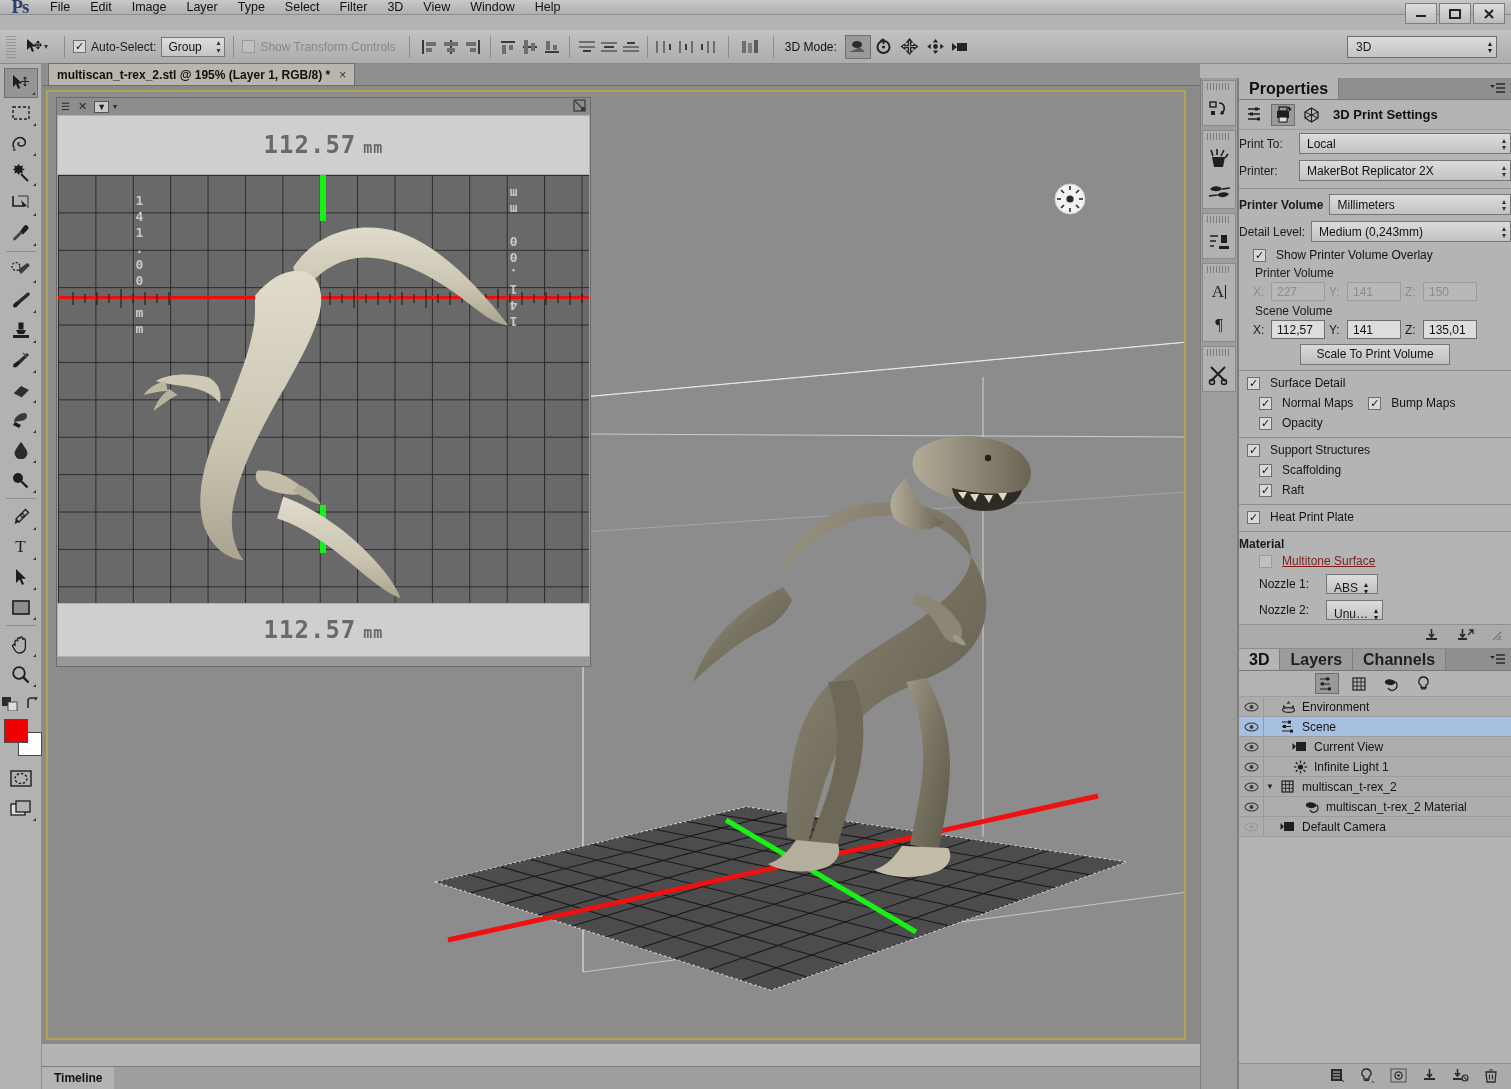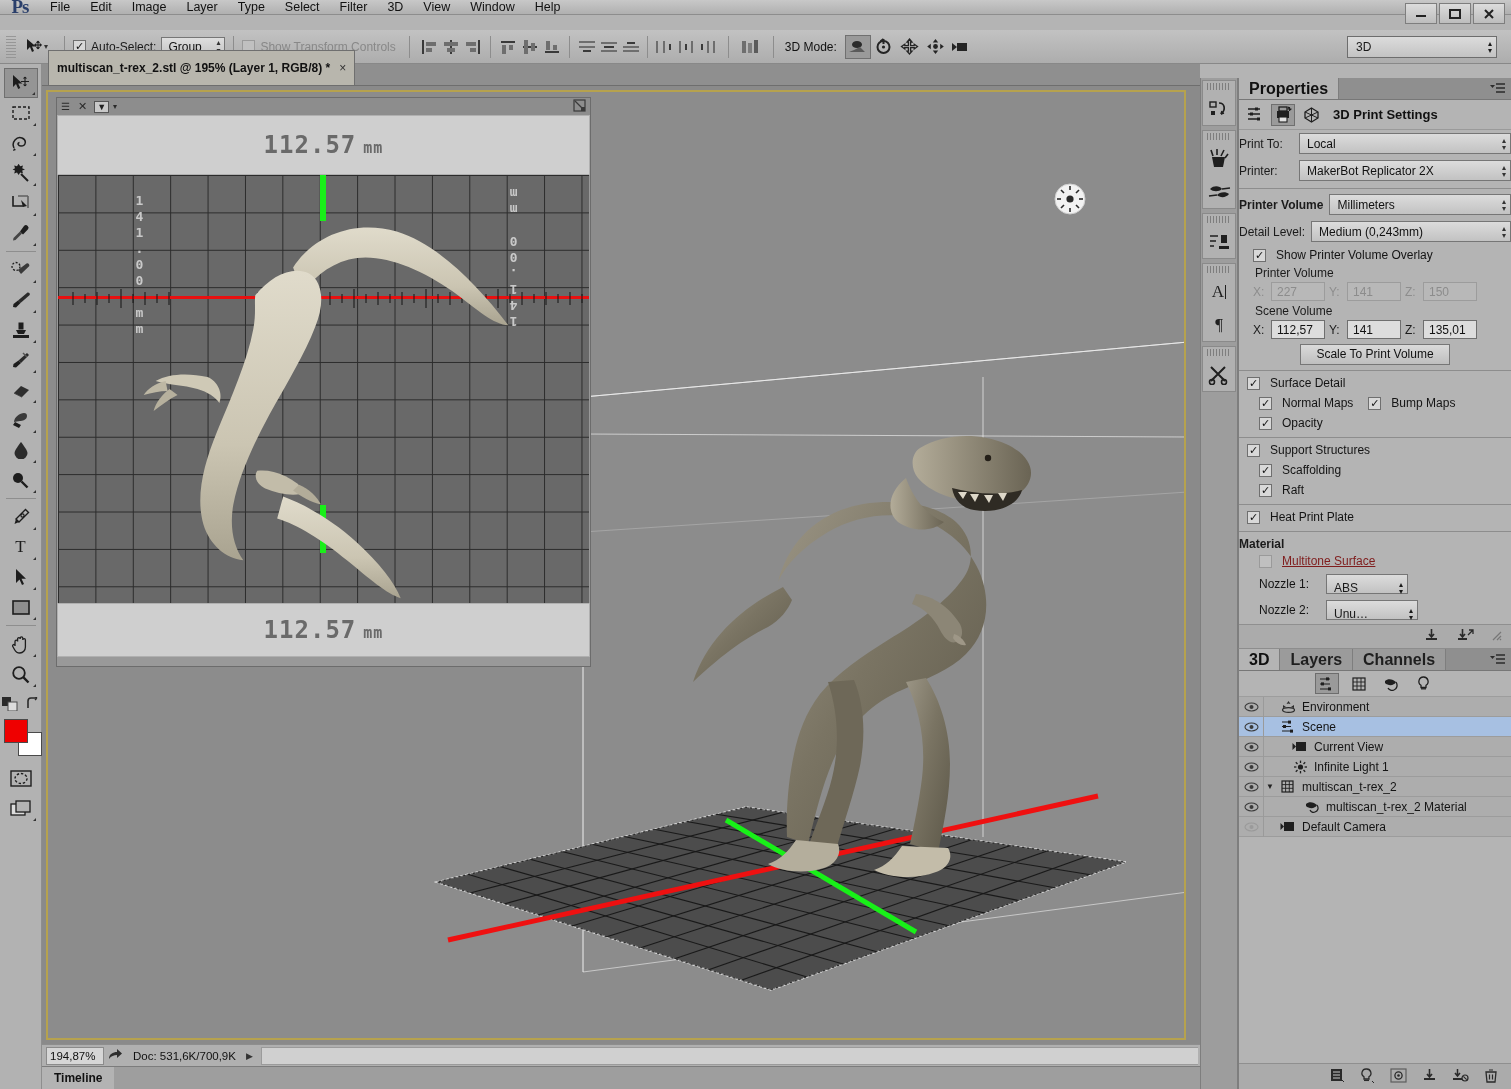--- a/index.html
+++ b/index.html
@@ -106,21 +106,21 @@
   .sw-bg { position:absolute; left:16px; top:15px; width:24px; height:24px;
       background:#ffffff; border:1px solid #4a4a4a; }
 
   
   .tabstrip {
     position:absolute; left:42px; top:64px; width:1158px; height:22px;
     background:#8f8f8f; border-bottom:1px solid #6e6e6e; display:flex; align-items:flex-end;
   }
   .doctab {
     height:22px; background:#b8b6ad; border:1px solid #6f6f6f; border-bottom:none;
-    display:flex; align-items:center; padding:17px 8px; font-size:12px; color:#111;
+    display:flex; align-items:center; padding:4px 8px; font-size:12px; color:#111;
     font-weight:bold; margin-left:6px;
   }
   .doctab .x { margin-left:9px; font-size:12px; font-weight:normal; color:#333; cursor:pointer;}
 
   
   .canvaswrap {
     position:absolute; left:42px; top:86px; width:1158px; height:958px;
     background:#8a8a8a; padding:4px 4px 0 4px;
   }
   .canvas {
@@ -260,21 +260,20 @@
   }
   .ckrow { display:flex; align-items:center; padding:3px 8px; gap:5px; }
   .ckrow.ind { padding-left:20px; }
   .ckrow .t { font-size:12px; color:#141414; }
   .ckrow .t.b { font-weight:normal; }
   .ckrow .t.dim { color:#7f1d1d;text-decoration:underline; }
   .msel {
     height:20px; border:1px solid #767676; background:linear-gradient(#dcdcdc,#c2c2c2);
     display:inline-flex; align-items:center; padding:8px 4px 0 7px; font-size:12px;
     min-width:52px;
-    gap:35px;
   }
   .msel .spin { margin-left:6px; font-size:8px; line-height:7px; display:flex; flex-direction:column; }
 
   .props-footer {
     position:absolute; left:0; bottom:0; width:273px; height:24px;
     background:#ababab; border-top:1px solid #8f8f8f; display:flex; align-items:center;
     justify-content:flex-end; padding-right:10px; gap:18px;
   }
 
   
@@ -944,31 +943,20 @@
             <span class="dim">
               <span>112.57</span><span class="unit">mm</span>
             </span>
           </div>
         </div>
 
       </div>
     </div>
   </div>
 
-  <div class="statusbar">
-    <div class="zoomfield">194,87%</div>
-    <span style="margin-left:4px">
-      <svg width="15" height="13">
-          <path d="M1 11 C1 6, 5 4, 9 4 L9 1 L14 5.5 L9 10 L9 7 C6 7 3 8 1 11 Z" fill="#2d2d2d"></path>
-        </svg>
-    </span>
-    <div class="docinfo">Doc: 531,6K/700,9K</div>
-    <span class="arrow">▶</span>
-    <div class="longbar"></div>
-  </div>
   <div class="timelinebar">
     <div class="tl-tab">Timeline</div>
   </div>
 
   <div class="icondock">
     <div class="dockgroup">
       <div class="dockgrip"></div>
       <div class="dockicon">
         <svg width="22" height="20">
             <rect x="2" y="3" width="6" height="5" fill="none" stroke="#1f1f1f" stroke-width="1.4"></rect>

